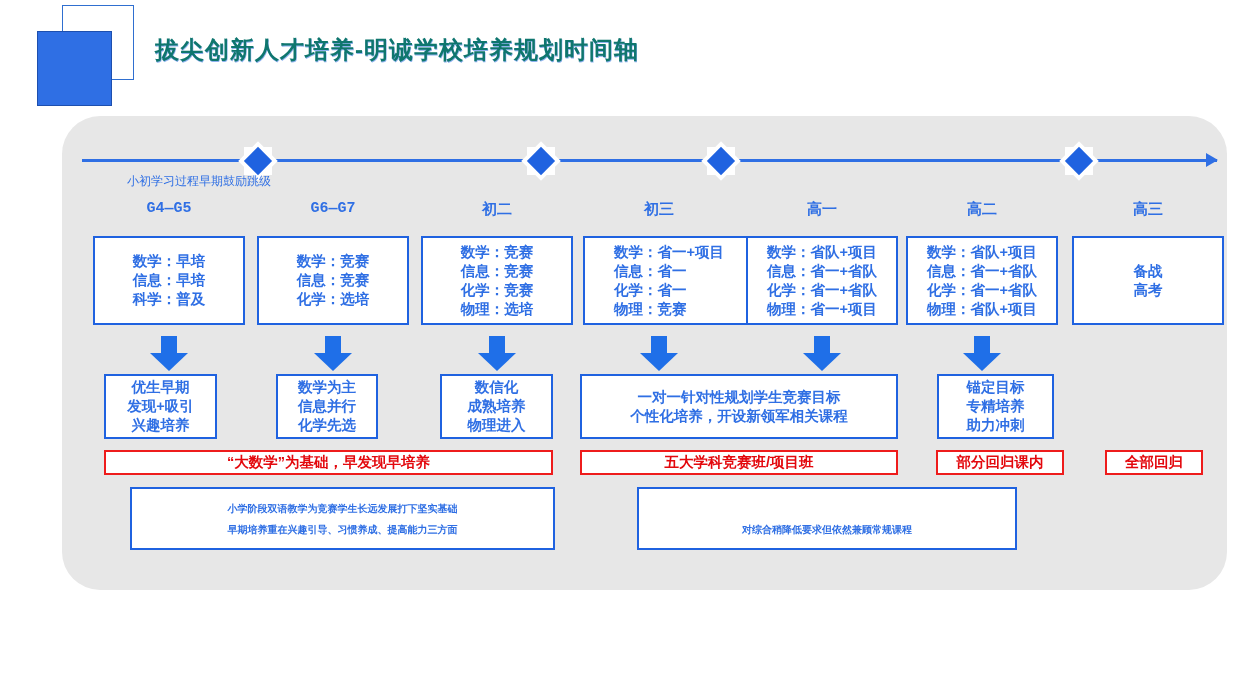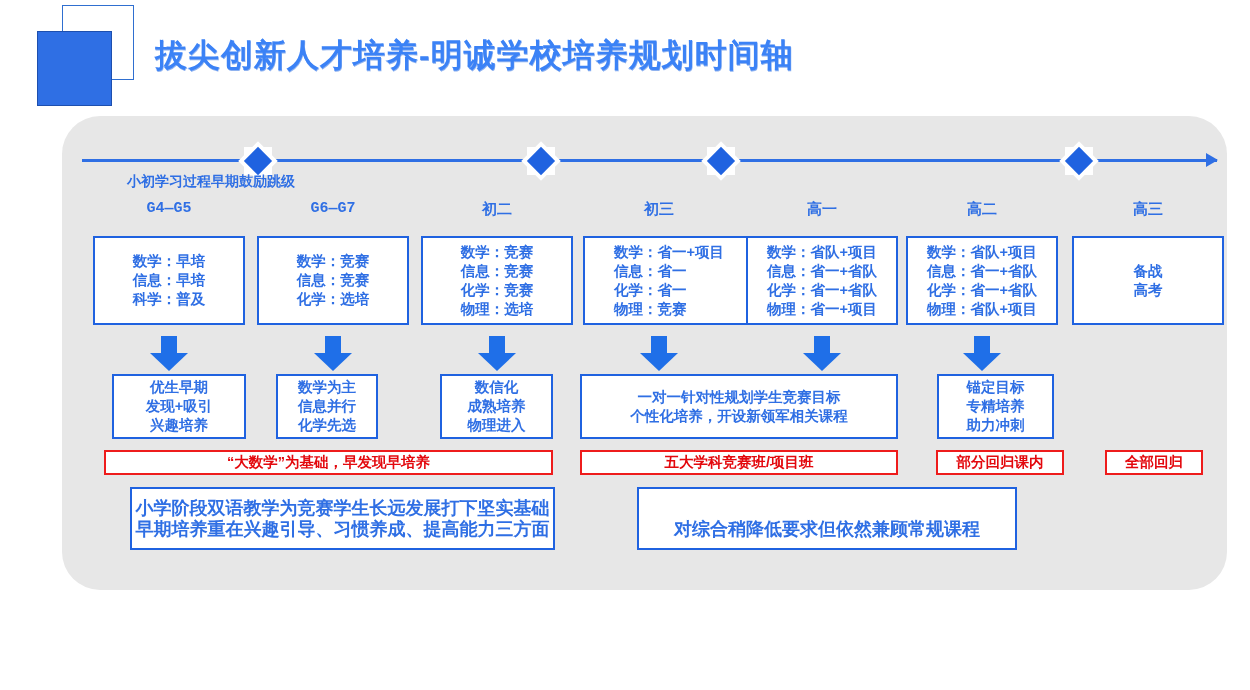--- a/index.html
+++ b/index.html
@@ -12,21 +12,21 @@
   .logo-outline{
     position:absolute;left:62px;top:5px;width:70px;height:73px;
     border:1.5px solid #2f6fd0;background:transparent;
   }
   .logo-solid{
     position:absolute;left:37px;top:31px;width:73px;height:73px;
     background:#2f6fe4;border:1px solid #1d4fae;
   }
   .page-title{
     position:absolute;left:155px;top:34px;
-    font-size:32px;font-weight:bold;color:#3b82f6;
+    font-size:24px;font-weight:bold;color:#0f766e;
     letter-spacing:1px;white-space:nowrap;
     text-shadow:0.5px 0.5px 0 #8fb2ef;
   }
   
   .panel{
     position:absolute;left:62px;top:116px;width:1165px;height:474px;
     background:#e7e7e7;border-radius:38px;
   }
   
   .tl-line{
@@ -43,21 +43,21 @@
   }
   .tl-node .dia{
     position:absolute;left:4px;top:4px;width:20px;height:20px;
     background:#1f62e0;transform:rotate(45deg);
   }
   .tl-node .dia-bg{
     position:absolute;left:0;top:0;width:28px;height:28px;
     background:#ffffff;transform:rotate(45deg);
   }
   .tl-note{
-    position:absolute;left:127px;top:173px;font-size:14px;font-weight:bold;color:#2f6fe4;
+    position:absolute;left:127px;top:173px;font-size:12px;font-weight:normal;color:#2f6fe4;
   }
   
   .stage-label{
     position:absolute;top:200px;font-size:15px;font-weight:bold;color:#2f6fe4;
     text-align:center;
     font-family:Liberation Mono, monospace;
   }
   
   .box1{
     position:absolute;top:236px;height:89px;background:#ffffff;
@@ -99,21 +99,21 @@
   .boxred .txt{
     font-size:14.5px;font-weight:bold;color:#e3080d;white-space:nowrap;
   }
   
   .boxsum{
     position:absolute;top:487px;height:63px;background:#ffffff;
     border:2.5px solid #1f62e0;box-sizing:border-box;
     display:flex;align-items:center;justify-content:center;
   }
   .boxsum .txt{
-    font-size:18px;font-weight:bold;color:#2f6fe4;line-height:21px;text-align:center;white-space:nowrap;
+    font-size:10px;font-weight:bold;color:#2f6fe4;line-height:21px;text-align:center;white-space:nowrap;
   }
 </style>
 </head>
 <body>
 
 <div class="logo-outline"></div>
 <div class="logo-solid"></div>
 <div class="page-title">拔尖创新人才培养-明诚学校培养规划时间轴</div>
 
 <div class="panel"></div>
@@ -219,21 +219,21 @@
   </div>
 <div class="arrow" style="left:803px;top:336px">
     <div class="shaft"></div>
     <div class="head"></div>
   </div>
 <div class="arrow" style="left:963px;top:336px">
     <div class="shaft"></div>
     <div class="head"></div>
   </div>
 
-<div class="box2" style="left:112px;width:134px">
+<div class="box2" style="left:104px;width:113px">
   <div class="txt">
     <span>优生早期</span><br>
     <span>发现+吸引</span><br>
     <span>兴趣培养</span>
   </div>
 </div>
 <div class="box2" style="left:276px;width:102px">
   <div class="txt">
     <span>数学为主</span><br>
     <span>信息并行</span><br>

